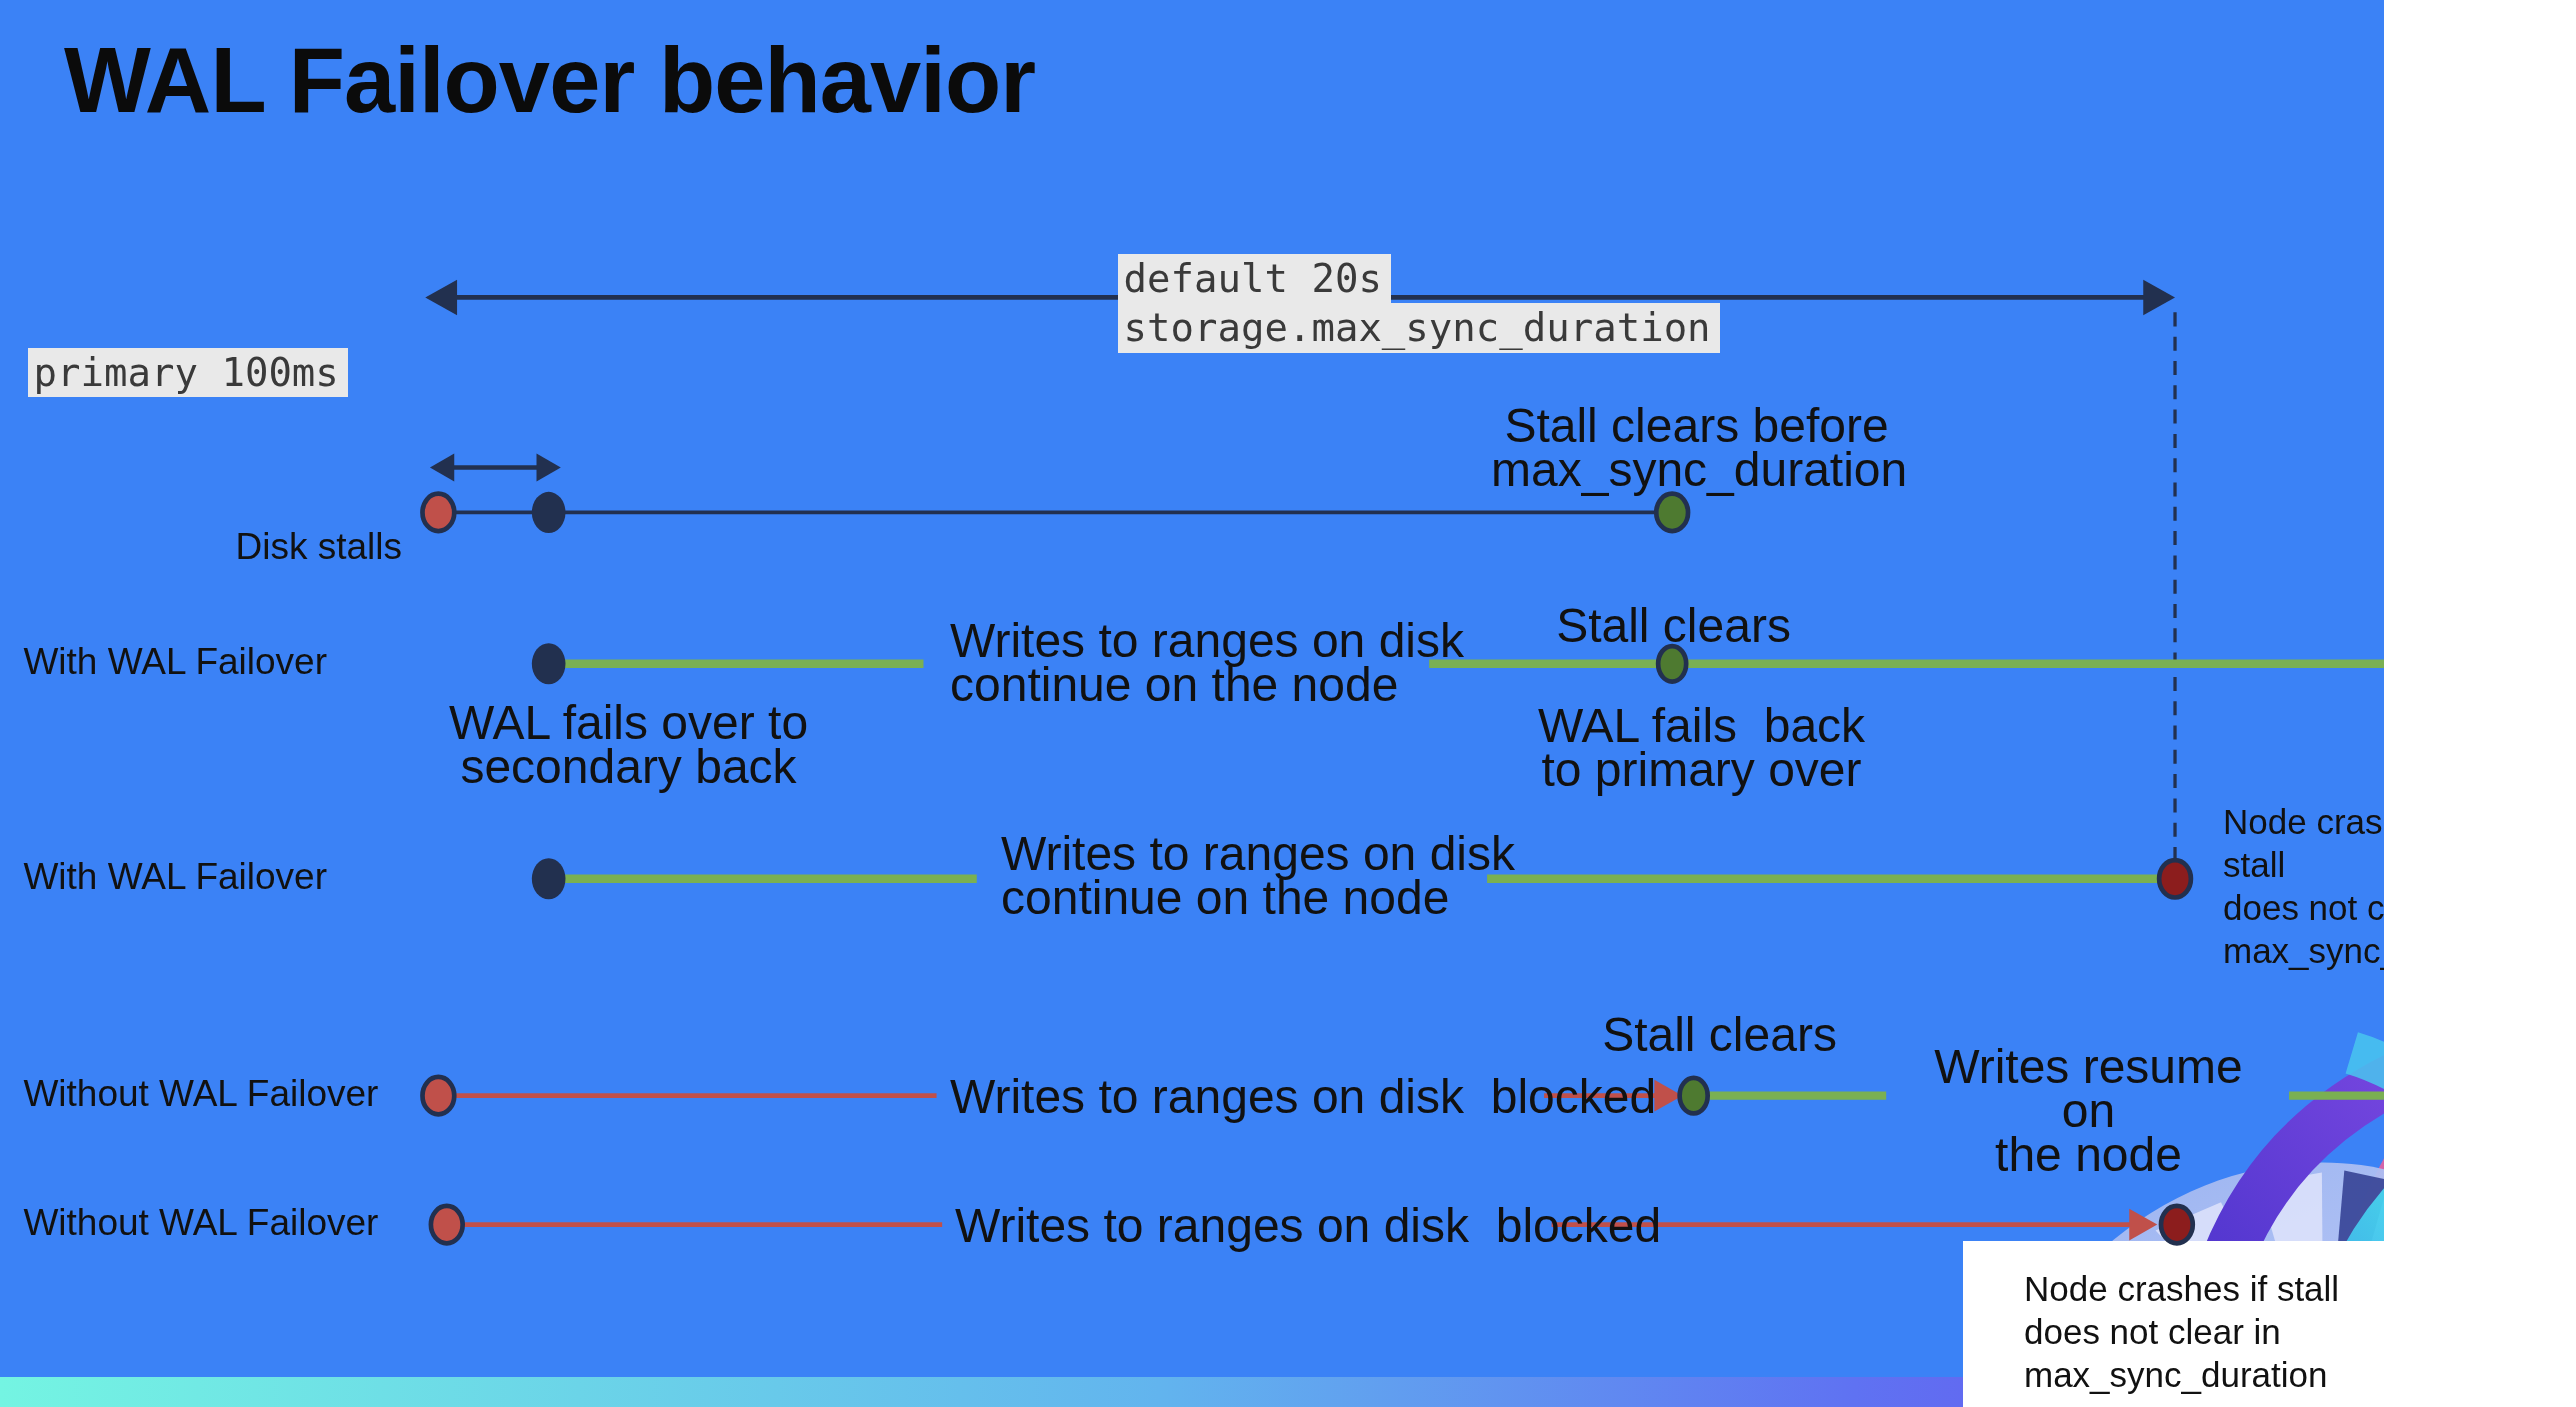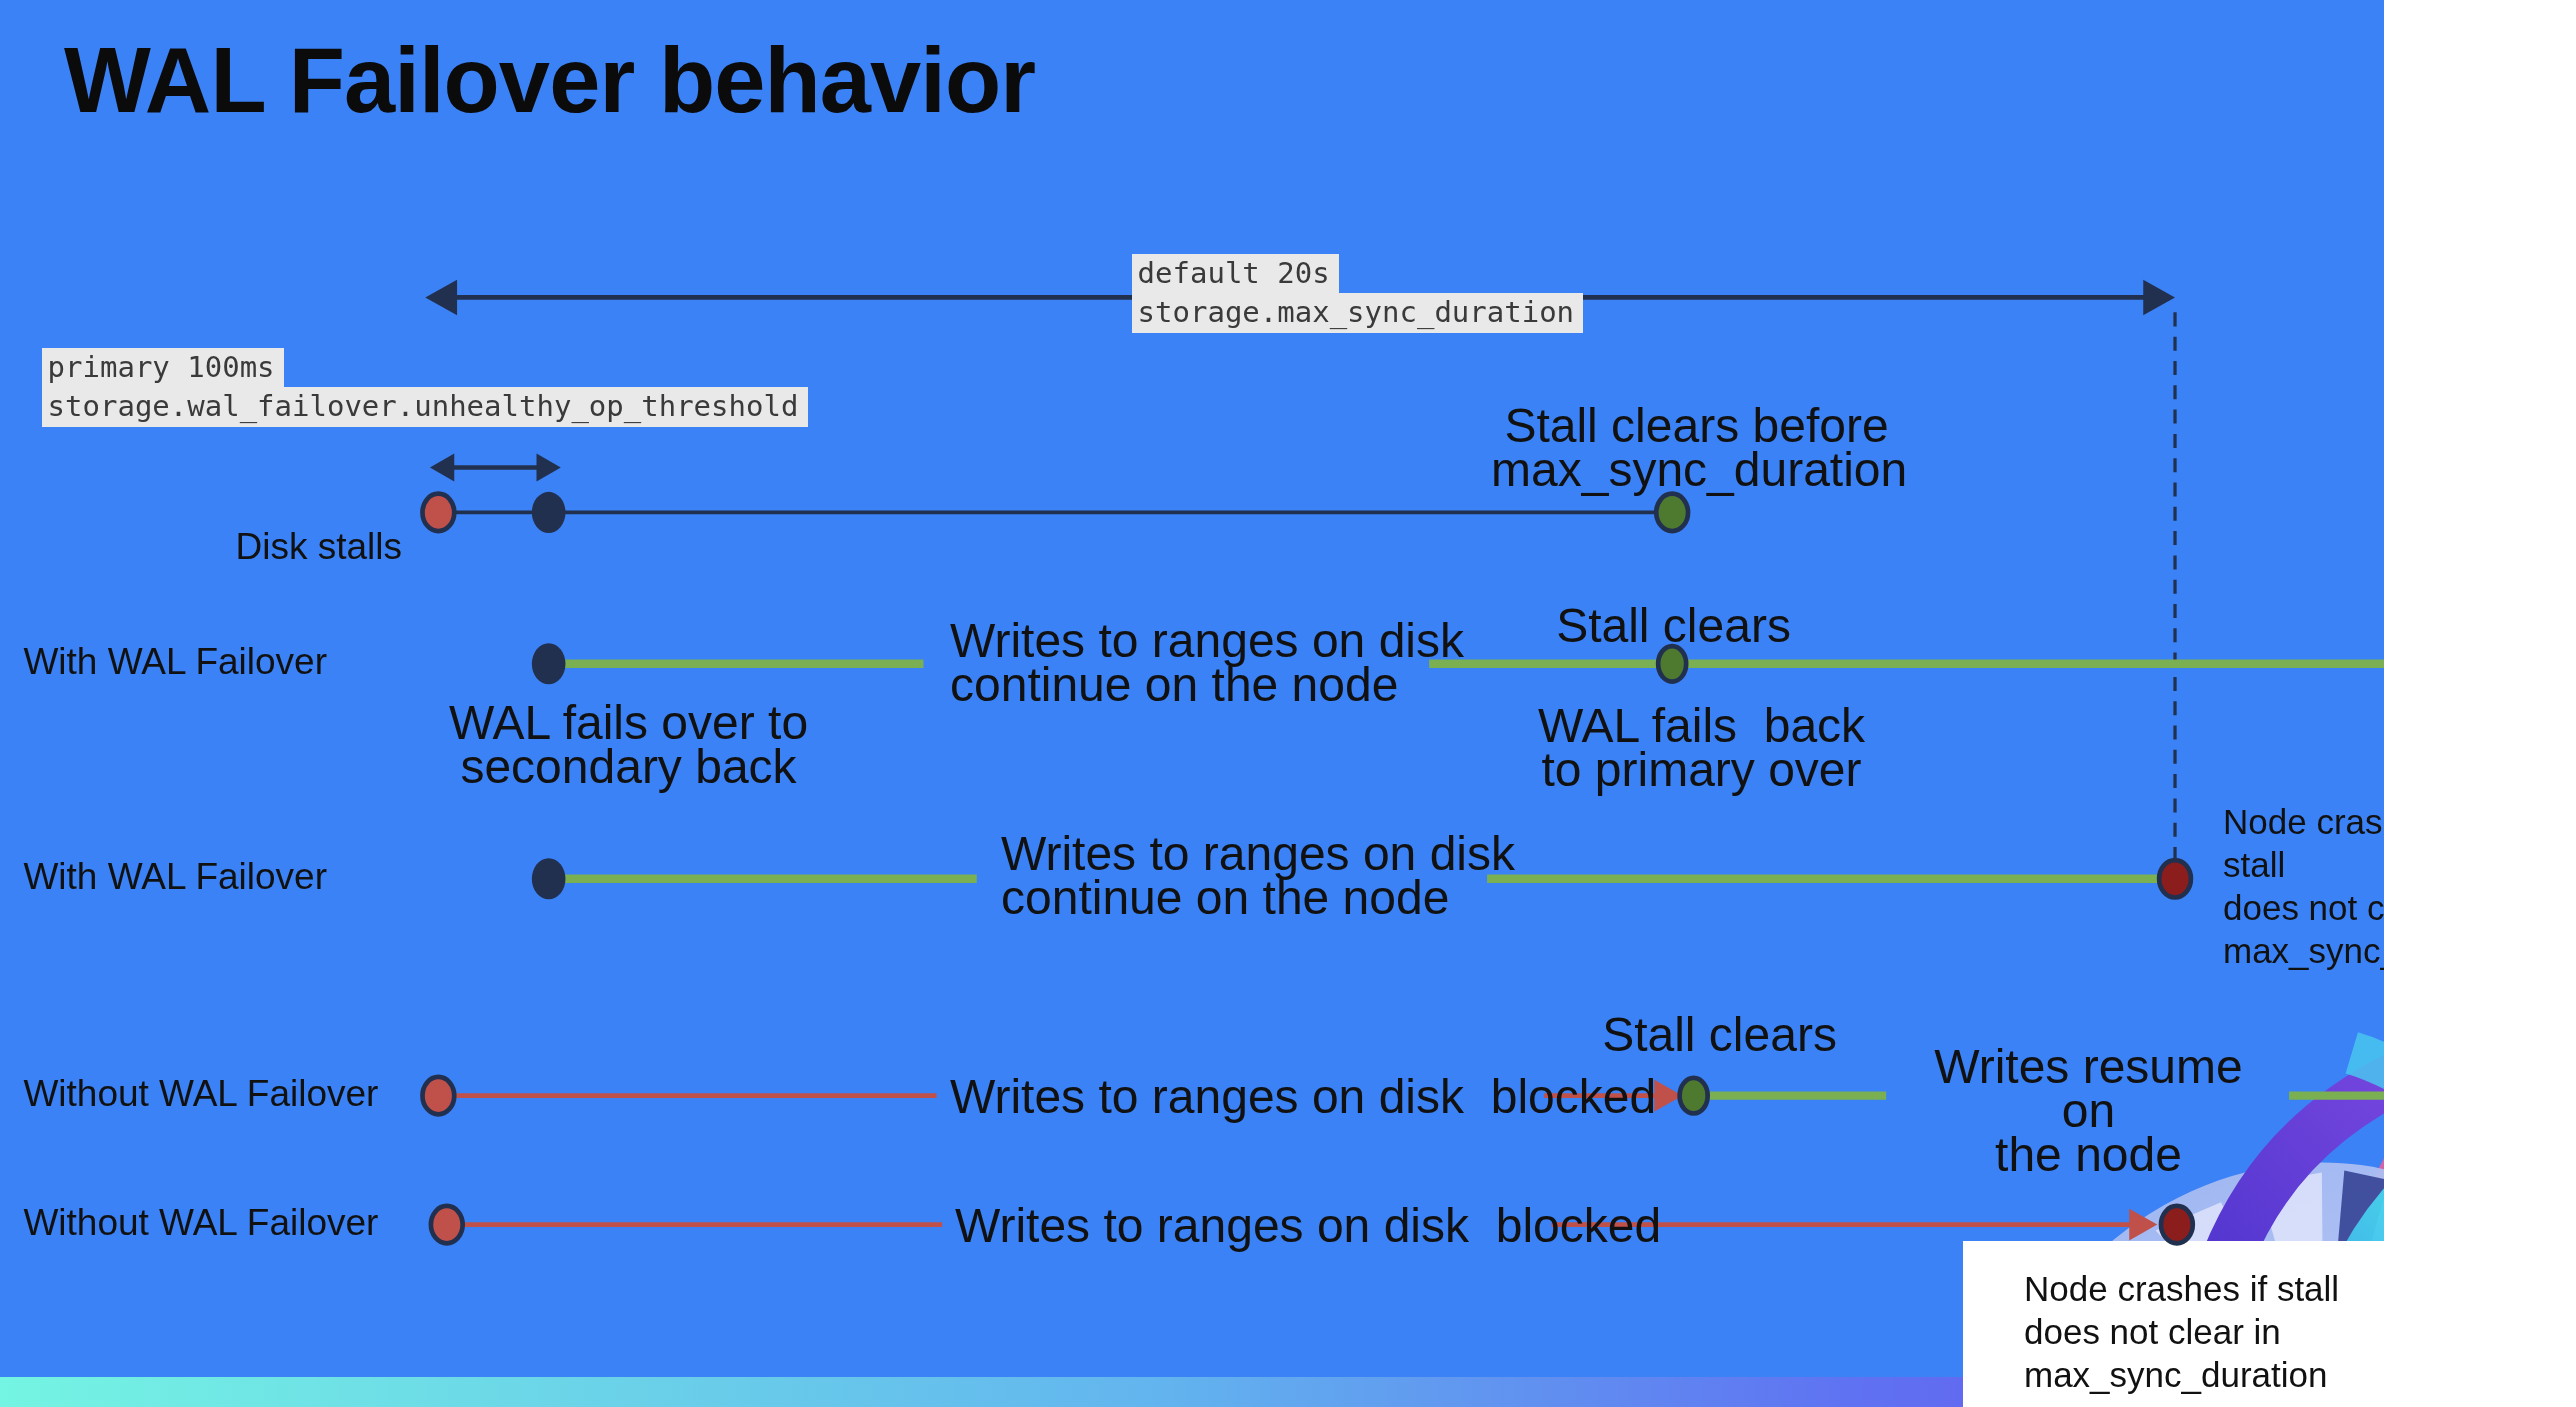--- a/index.html
+++ b/index.html
@@ -1,20 +1,20 @@
 <!DOCTYPE html>
 <html style="font-size:15px"><head>
 <meta charset="utf-8">
 <style>
   html,body{margin:0;padding:0;background:#ffffff;}
   .canvas{position:relative;width:2384px;height:1408px;background:#3b82f6;overflow:hidden;
           font-family:"Liberation Sans",sans-serif;color:#111111;}
   .abs{position:absolute;}
   .title{left:64px;top:28px;font-size:92px;font-weight:700;letter-spacing:-0.9px;color:#0b0b0b;}
-  .mono-label{font-family:"DejaVu Sans Mono",monospace;font-size:29px;color:#3a3a3a;line-height:1.0;margin-left:14px;}
+  .mono-label{font-family:"DejaVu Sans Mono",monospace;font-size:39px;color:#3a3a3a;line-height:1.0;}
   .mono-label span{display:table;background:#e9e9e9;padding:4.7px 9.3px 5.6px 5.6px;white-space:pre;}
   .txt{font-size:48px;line-height:44px;white-space:pre-wrap;}
   .row-label{font-size:37px;line-height:41px;}
   .center{text-align:center;}
   .right{text-align:right;}
   .layer{position:absolute;left:0;top:0;}
   .whitebox{left:1963px;top:1241px;width:470px;height:166px;background:#ffffff;}
   .bottom-bar{left:0;top:1377px;width:2576px;height:31px;
      background:linear-gradient(90deg,#74f4e2 0%,#62b4ee 45%,#5f72f2 72%,#6d43ea 100%);}
 </style>
@@ -136,21 +136,20 @@
       <path d="M 50 80 C 50 68, 58 62, 65 53"></path>
     </g>
   </svg>
 
   <div class="abs mono-label" style="left:1118px;top:254px;">
     <span>default 20s</span>
     <span>storage.max_sync_duration</span>
   </div>
   <div class="abs mono-label" style="left:28px;top:348px;">
     <span>primary 100ms</span>
-    <span>storage.wal_failover.unhealthy_op_threshold</span>
   </div>
 
   <div class="abs row-label right" style="left:122px;top:490px;width:280px;margin-top:36px;">Disk stalls</div>
   <div class="abs txt center" style="left:1491px;top:404px;width:411px;">Stall clears before
 max_sync_duration</div>
 
   <div class="abs row-label" style="left:23.4px;top:641px;">With WAL Failover</div>
   <div class="abs txt" style="left:950px;top:619px;">Writes to ranges on disk
 continue on the node</div>
   <div class="abs txt center" style="left:1524px;top:604px;width:299px;">Stall clears</div>

